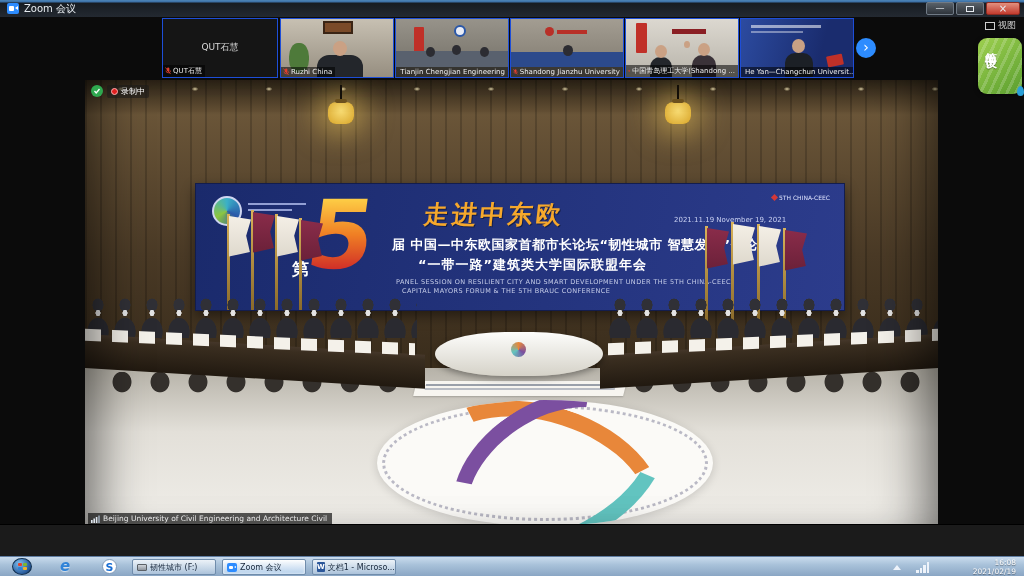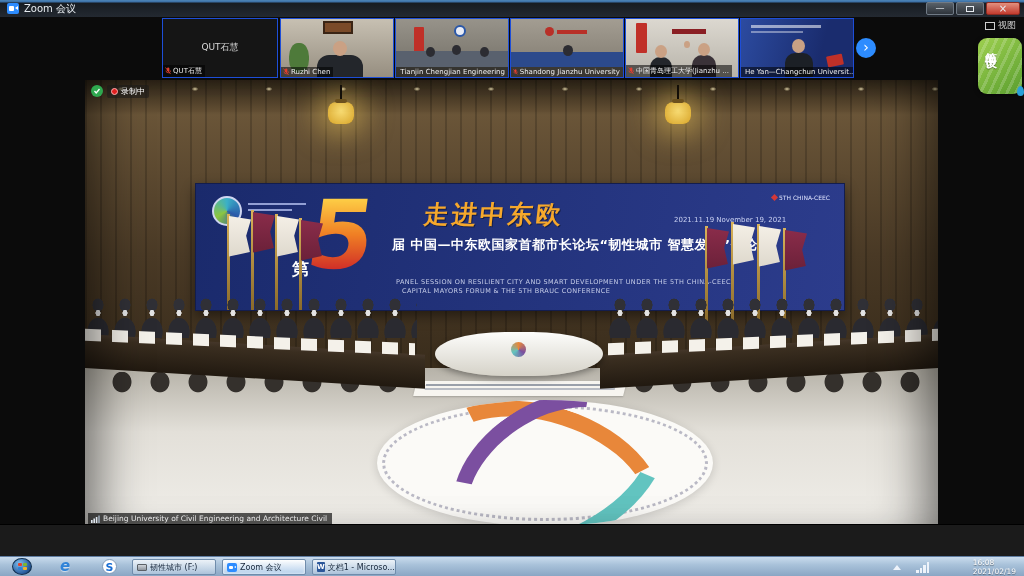--- a/index.html
+++ b/index.html
@@ -104,21 +104,21 @@
   .taskbtn{position:absolute;top:2px;height:16px;width:84px;display:flex;align-items:center;gap:3px;padding:0 4px;background:linear-gradient(rgba(255,255,255,.7),rgba(205,222,240,.45));border:1px solid #6f8cab;border-radius:2px;font-size:8px;color:#16263a;white-space:nowrap;overflow:hidden}
   .taskbtn.active{background:linear-gradient(rgba(255,255,255,.95),rgba(185,212,240,.85));box-shadow:inset 0 0 3px rgba(255,255,255,.9)}
   .disk-ic{width:10px;height:7px;background:linear-gradient(#cfd4da,#8f969e);border:1px solid #5a6066;border-radius:1px}
   .zoom-ic{width:10px;height:9px;background:#2d8cff;border-radius:2px;position:relative}
   .zoom-ic::before{content:"";position:absolute;left:2px;top:3px;width:4px;height:3px;background:#fff;border-radius:1px}
   .zoom-ic::after{content:"";position:absolute;right:1px;top:3px;border-right:2px solid #fff;border-top:1.5px solid transparent;border-bottom:1.5px solid transparent}
   .word-ic{width:10px;height:10px;background:#2b579a;color:#fff;font-size:7px;font-weight:bold;text-align:center;line-height:10px;border-radius:1px}
   .tray-caret{position:absolute;left:893px;top:8px;width:0;height:0;border-left:4px solid transparent;border-right:4px solid transparent;border-bottom:5px solid #eef3fa}
   .net{position:absolute;left:916px;top:5px;width:14px;height:11px}
   .net i{position:absolute;bottom:0;width:2.5px;background:#eef3fa}
-  .clock{position:absolute;right:8px;top:1px;text-align:left;font-size:7.5px;line-height:9px;color:#fff;text-shadow:0 1px 1px rgba(0,0,0,.45)}
+  .clock{position:absolute;right:8px;top:1px;text-align:right;font-size:7.5px;line-height:9px;color:#fff;text-shadow:0 1px 1px rgba(0,0,0,.45)}
 
   svg{display:block}
 </style>
 </head>
 <body>
 
 <div class="titlebar">
   <span class="app-icon">
       <i></i>
       <b></b>
@@ -144,21 +144,21 @@
   <div class="band" style="left:42px;top:2px;width:30px;height:13px;background:#7a4a28;border:2px solid #3a2414"></div>
   <div class="blob" style="left:8px;top:24px;width:20px;height:30px;background:#4e7a3a;border-radius:45%"></div>
   <div class="band" style="left:36px;top:36px;width:46px;height:26px;background:#23262b;border-radius:12px 12px 0 0"></div>
   <div class="blob" style="left:52px;top:22px;width:14px;height:15px;background:#caa184"></div>
   <div class="tile-label">
     <svg width="6" height="8" viewBox="0 0 6 8">
         <rect x="2" y="0.5" width="2.4" height="4" rx="1.2" fill="#e04030"></rect>
         <path d="M1 3.5a2.3 2.3 0 0 0 4.6 0" stroke="#e04030" fill="none" stroke-width=".8"></path>
         <line x1="0.5" y1="0.5" x2="5.5" y2="7" stroke="#e04030" stroke-width=".9"></line>
       </svg>
-    <span>Ruzhi Chen</span>
+    <span>Ruzhi China</span>
   </div>
 </div>
 <div class="tile t3" style="left:395px">
   <div class="band" style="left:18px;top:8px;width:10px;height:26px;background:#c03028;border-radius:1px"></div>
   <div class="blob" style="left:58px;top:6px;width:12px;height:12px;background:#e9ecf6;border:2px solid #2a57a8"></div>
   <div class="band" style="left:0;bottom:10px;width:114px;height:16px;background:#59616e"></div>
   <div class="blob" style="left:30px;top:28px;width:9px;height:10px;background:#2c2c32"></div>
   <div class="blob" style="left:56px;top:26px;width:9px;height:10px;background:#2c2c32"></div>
   <div class="blob" style="left:84px;top:28px;width:9px;height:10px;background:#2c2c32"></div>
   <div class="tile-label">
@@ -191,21 +191,21 @@
   <div class="blob" style="left:29px;top:26px;width:12px;height:13px;background:#caa184"></div>
   <div class="band" style="left:66px;top:36px;width:24px;height:24px;background:#3a3238;border-radius:10px 10px 0 0"></div>
   <div class="blob" style="left:72px;top:24px;width:12px;height:13px;background:#caa184"></div>
   <div class="blob" style="left:58px;top:22px;width:6px;height:7px;background:#caa184"></div>
   <div class="tile-label">
     <svg width="6" height="8" viewBox="0 0 6 8">
         <rect x="2" y="0.5" width="2.4" height="4" rx="1.2" fill="#e04030"></rect>
         <path d="M1 3.5a2.3 2.3 0 0 0 4.6 0" stroke="#e04030" fill="none" stroke-width=".8"></path>
         <line x1="0.5" y1="0.5" x2="5.5" y2="7" stroke="#e04030" stroke-width=".9"></line>
       </svg>
-    <span>中国青岛理工大学(Jianzhu ...</span>
+    <span>中国青岛理工大学(Shandong ...</span>
   </div>
 </div>
 <div class="tile t6" style="left:740px">
   <div class="band" style="left:10px;top:6px;width:70px;height:3px;background:rgba(255,255,255,.55)"></div>
   <div class="band" style="left:10px;top:12px;width:52px;height:2px;background:rgba(255,255,255,.4)"></div>
   <div class="band" style="left:44px;top:34px;width:28px;height:26px;background:#1c2026;border-radius:10px 10px 0 0"></div>
   <div class="blob" style="left:51px;top:20px;width:13px;height:14px;background:#c9a184"></div>
   <div class="band" style="left:86px;top:36px;width:16px;height:11px;background:#c03028;border-radius:1px;transform:rotate(-12deg)"></div>
   <div class="tile-label">
     <svg width="6" height="8" viewBox="0 0 6 8">
@@ -236,20 +236,21 @@
 
   <div class="banner">
     <div class="b-logo"></div>
     <div class="b-logo-l1"></div>
     <div class="b-logo-l2"></div>
     <div class="b-prefix">第</div>
     <div class="b-num">5</div>
     <div class="b-head">走进中东欧</div>
     <div class="b-date">2021.11.19  November 19, 2021</div>
     <div class="b-l1">届 中国—中东欧国家首都市长论坛“韧性城市 智慧发展”分论坛</div>
+    <div class="b-l2">“一带一路”建筑类大学国际联盟年会</div>
     <div class="b-e1">PANEL SESSION ON RESILIENT CITY AND SMART DEVELOPMENT UNDER THE 5TH CHINA-CEEC</div>
     <div class="b-e2">CAPITAL MAYORS FORUM &amp; THE 5TH BRAUC CONFERENCE</div>
     <div class="b-corner">5TH CHINA-CEEC</div>
   </div>
 
   <div class="flag" style="left:142px;top:134px;height:96px">
       <span class="pennant white"></span>
     </div>
   <div class="flag" style="left:166px;top:130px;height:100px">
       <span class="pennant maroon"></span>

